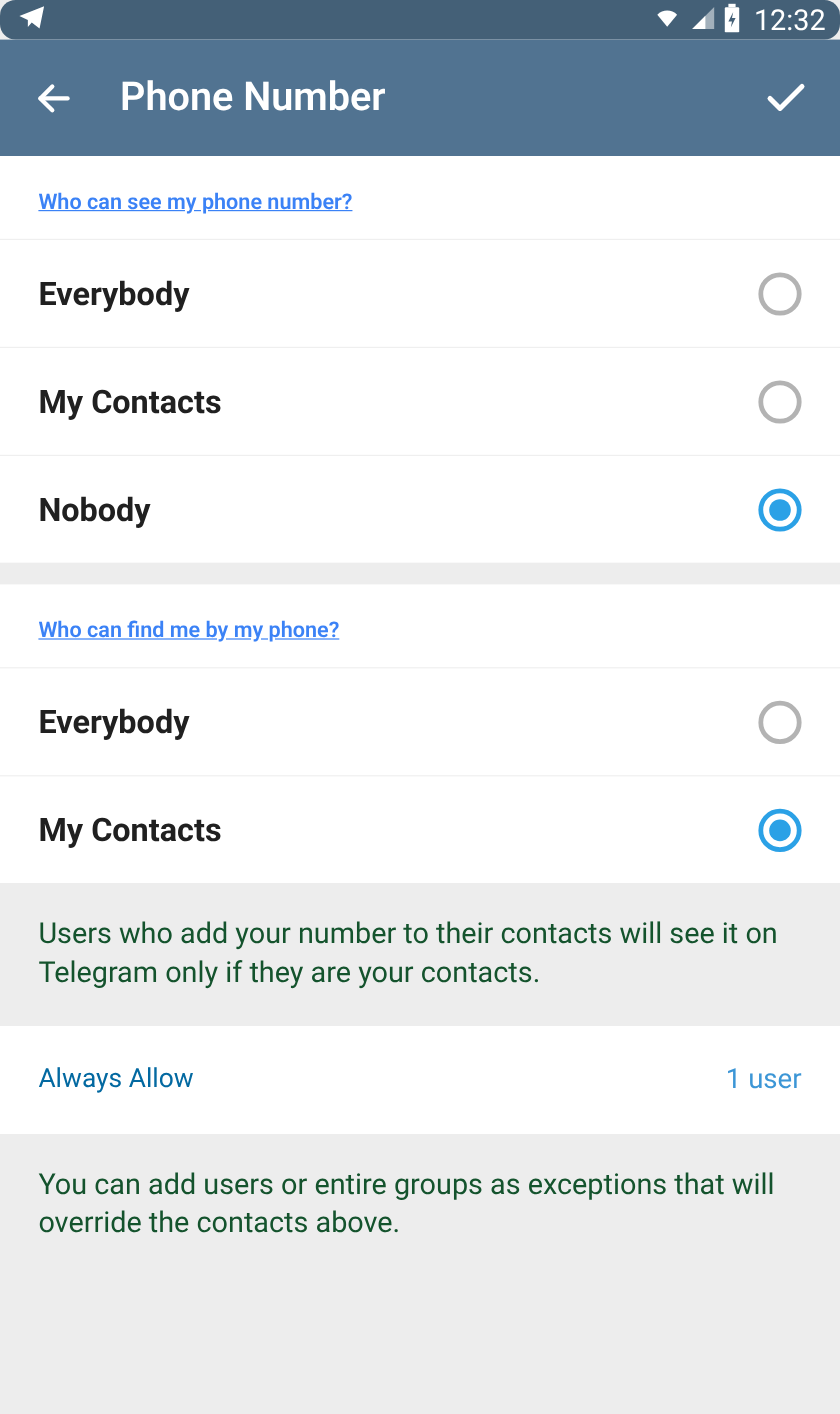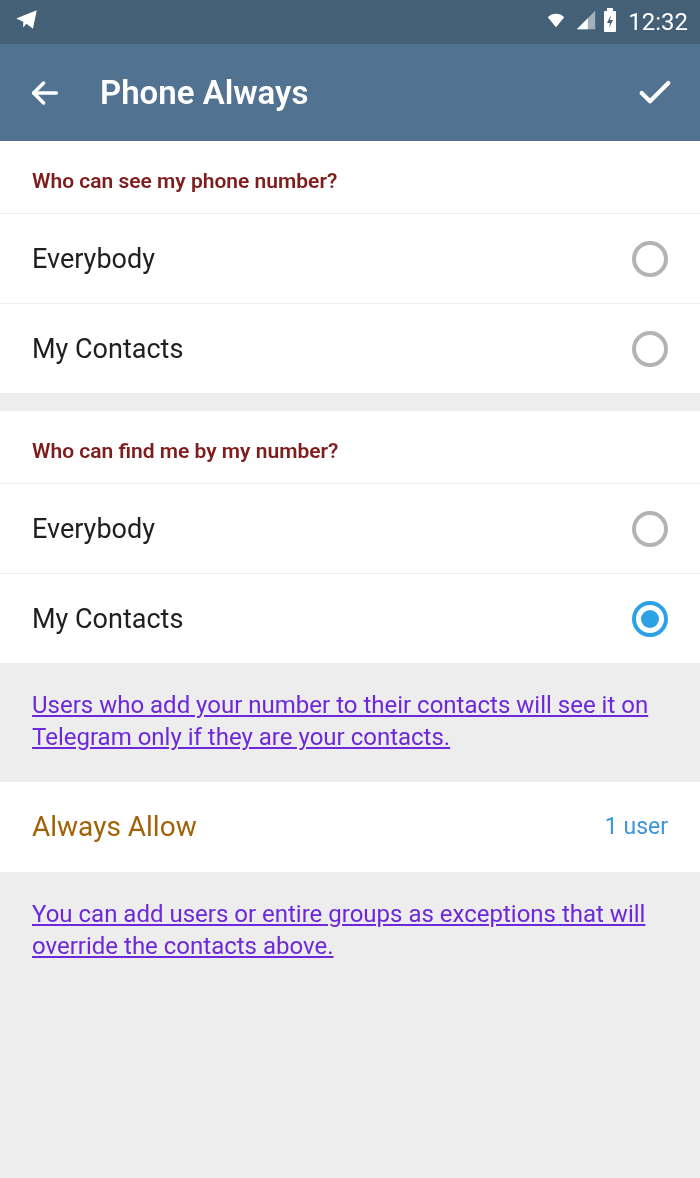--- a/index.html
+++ b/index.html
@@ -9,27 +9,28 @@
       -webkit-font-smoothing: antialiased;
     }
     body {
       font-family: -apple-system, BlinkMacSystemFont, "Roboto", "Segoe UI", sans-serif;
       width: 700px;
       height: 1178px;
       background: #ededed;
       overflow: hidden;
     }
     .status-bar {
-      height: 44px;
+      height: 33px;
       background: #446077;
       display: flex;
       align-items: center;
       justify-content: space-between;
       padding: 0 12px;
       color: #fff;
+      border-radius: 13px;
     }
     .status-left {
       display: flex;
       align-items: center;
     }
     .status-right {
       display: flex;
       align-items: center;
       gap: 4px;
     }
@@ -64,32 +65,34 @@
       display: flex;
       align-items: center;
       justify-content: center;
       cursor: pointer;
     }
     .section {
       background: #fff;
     }
     .section-header {
       padding: 28px 32px 20px 32px;
-      font-size: 21px;
+      font-size: 18px;
       font-weight: 600;
-      color: #7f1d1d;
+      color: #3b82f6;
+      text-decoration: underline;
     }
     .option-row {
       height: 90px;
       display: flex;
       align-items: center;
       justify-content: space-between;
       padding: 0 32px;
       border-top: 1px solid #efefef;
       cursor: pointer;
+      font-weight: bold;
     }
     .option-row:first-of-type {
       border-top: none;
     }
     .option-label {
       font-size: 27px;
       color: #202020;
     }
     .radio {
       width: 36px;
@@ -113,36 +116,35 @@
       background: #2ba1e6;
     }
     .section-divider {
       height: 18px;
       background: #ededed;
     }
     .info-text {
       padding: 26px 32px 28px 32px;
       font-size: 24px;
       line-height: 1.35;
-      color: #6d28d9;
+      color: #14532d;
       background: #ededed;
-      text-decoration: underline;
     }
     .exception-row {
       height: 90px;
       display: flex;
       align-items: center;
       justify-content: space-between;
       padding: 0 32px;
       cursor: pointer;
       background: #fff;
     }
     .exception-label {
-      font-size: 28px;
-      color: #a16207;
+      font-size: 22px;
+      color: #0369a1;
     }
     .exception-value {
       font-size: 23px;
       color: #3c96d6;
     }
   </style>
 </head>
 <body>
 
 <div class="status-bar">
@@ -176,44 +178,48 @@
   </div>
 </div>
 
 <div class="app-bar">
   <div class="back-btn">
     <svg width="34" height="34" viewBox="0 0 24 24" fill="none" stroke="#fff" stroke-width="2.5" stroke-linecap="round" stroke-linejoin="round">
         <line x1="20" y1="12" x2="4" y2="12"></line>
         <polyline points="11 5 4 12 11 19"></polyline>
       </svg>
   </div>
-  <div class="app-title">Phone Always</div>
+  <div class="app-title">Phone Number</div>
   <div class="confirm-btn">
     <svg width="40" height="40" viewBox="0 0 24 24" fill="none" stroke="#fff" stroke-width="2.5" stroke-linecap="round" stroke-linejoin="round">
         <polyline points="4 12 9 17 20 6"></polyline>
       </svg>
   </div>
 </div>
 
 <div class="section">
   <div class="section-header">Who can see my phone number?</div>
   <div class="option-row">
     <span class="option-label">Everybody</span>
     <span class="radio"></span>
   </div>
   <div class="option-row">
     <span class="option-label">My Contacts</span>
     <span class="radio"></span>
   </div>
+  <div class="option-row">
+    <span class="option-label">Nobody</span>
+    <span class="radio selected"></span>
+  </div>
 </div>
 
 <div class="section-divider"></div>
 
 <div class="section">
-  <div class="section-header">Who can find me by my number?</div>
+  <div class="section-header">Who can find me by my phone?</div>
   <div class="option-row">
     <span class="option-label">Everybody</span>
     <span class="radio"></span>
   </div>
   <div class="option-row">
     <span class="option-label">My Contacts</span>
     <span class="radio selected"></span>
   </div>
 </div>
 <div class="info-text">Users who add your number to their contacts will see it on Telegram only if they are your contacts.</div>

